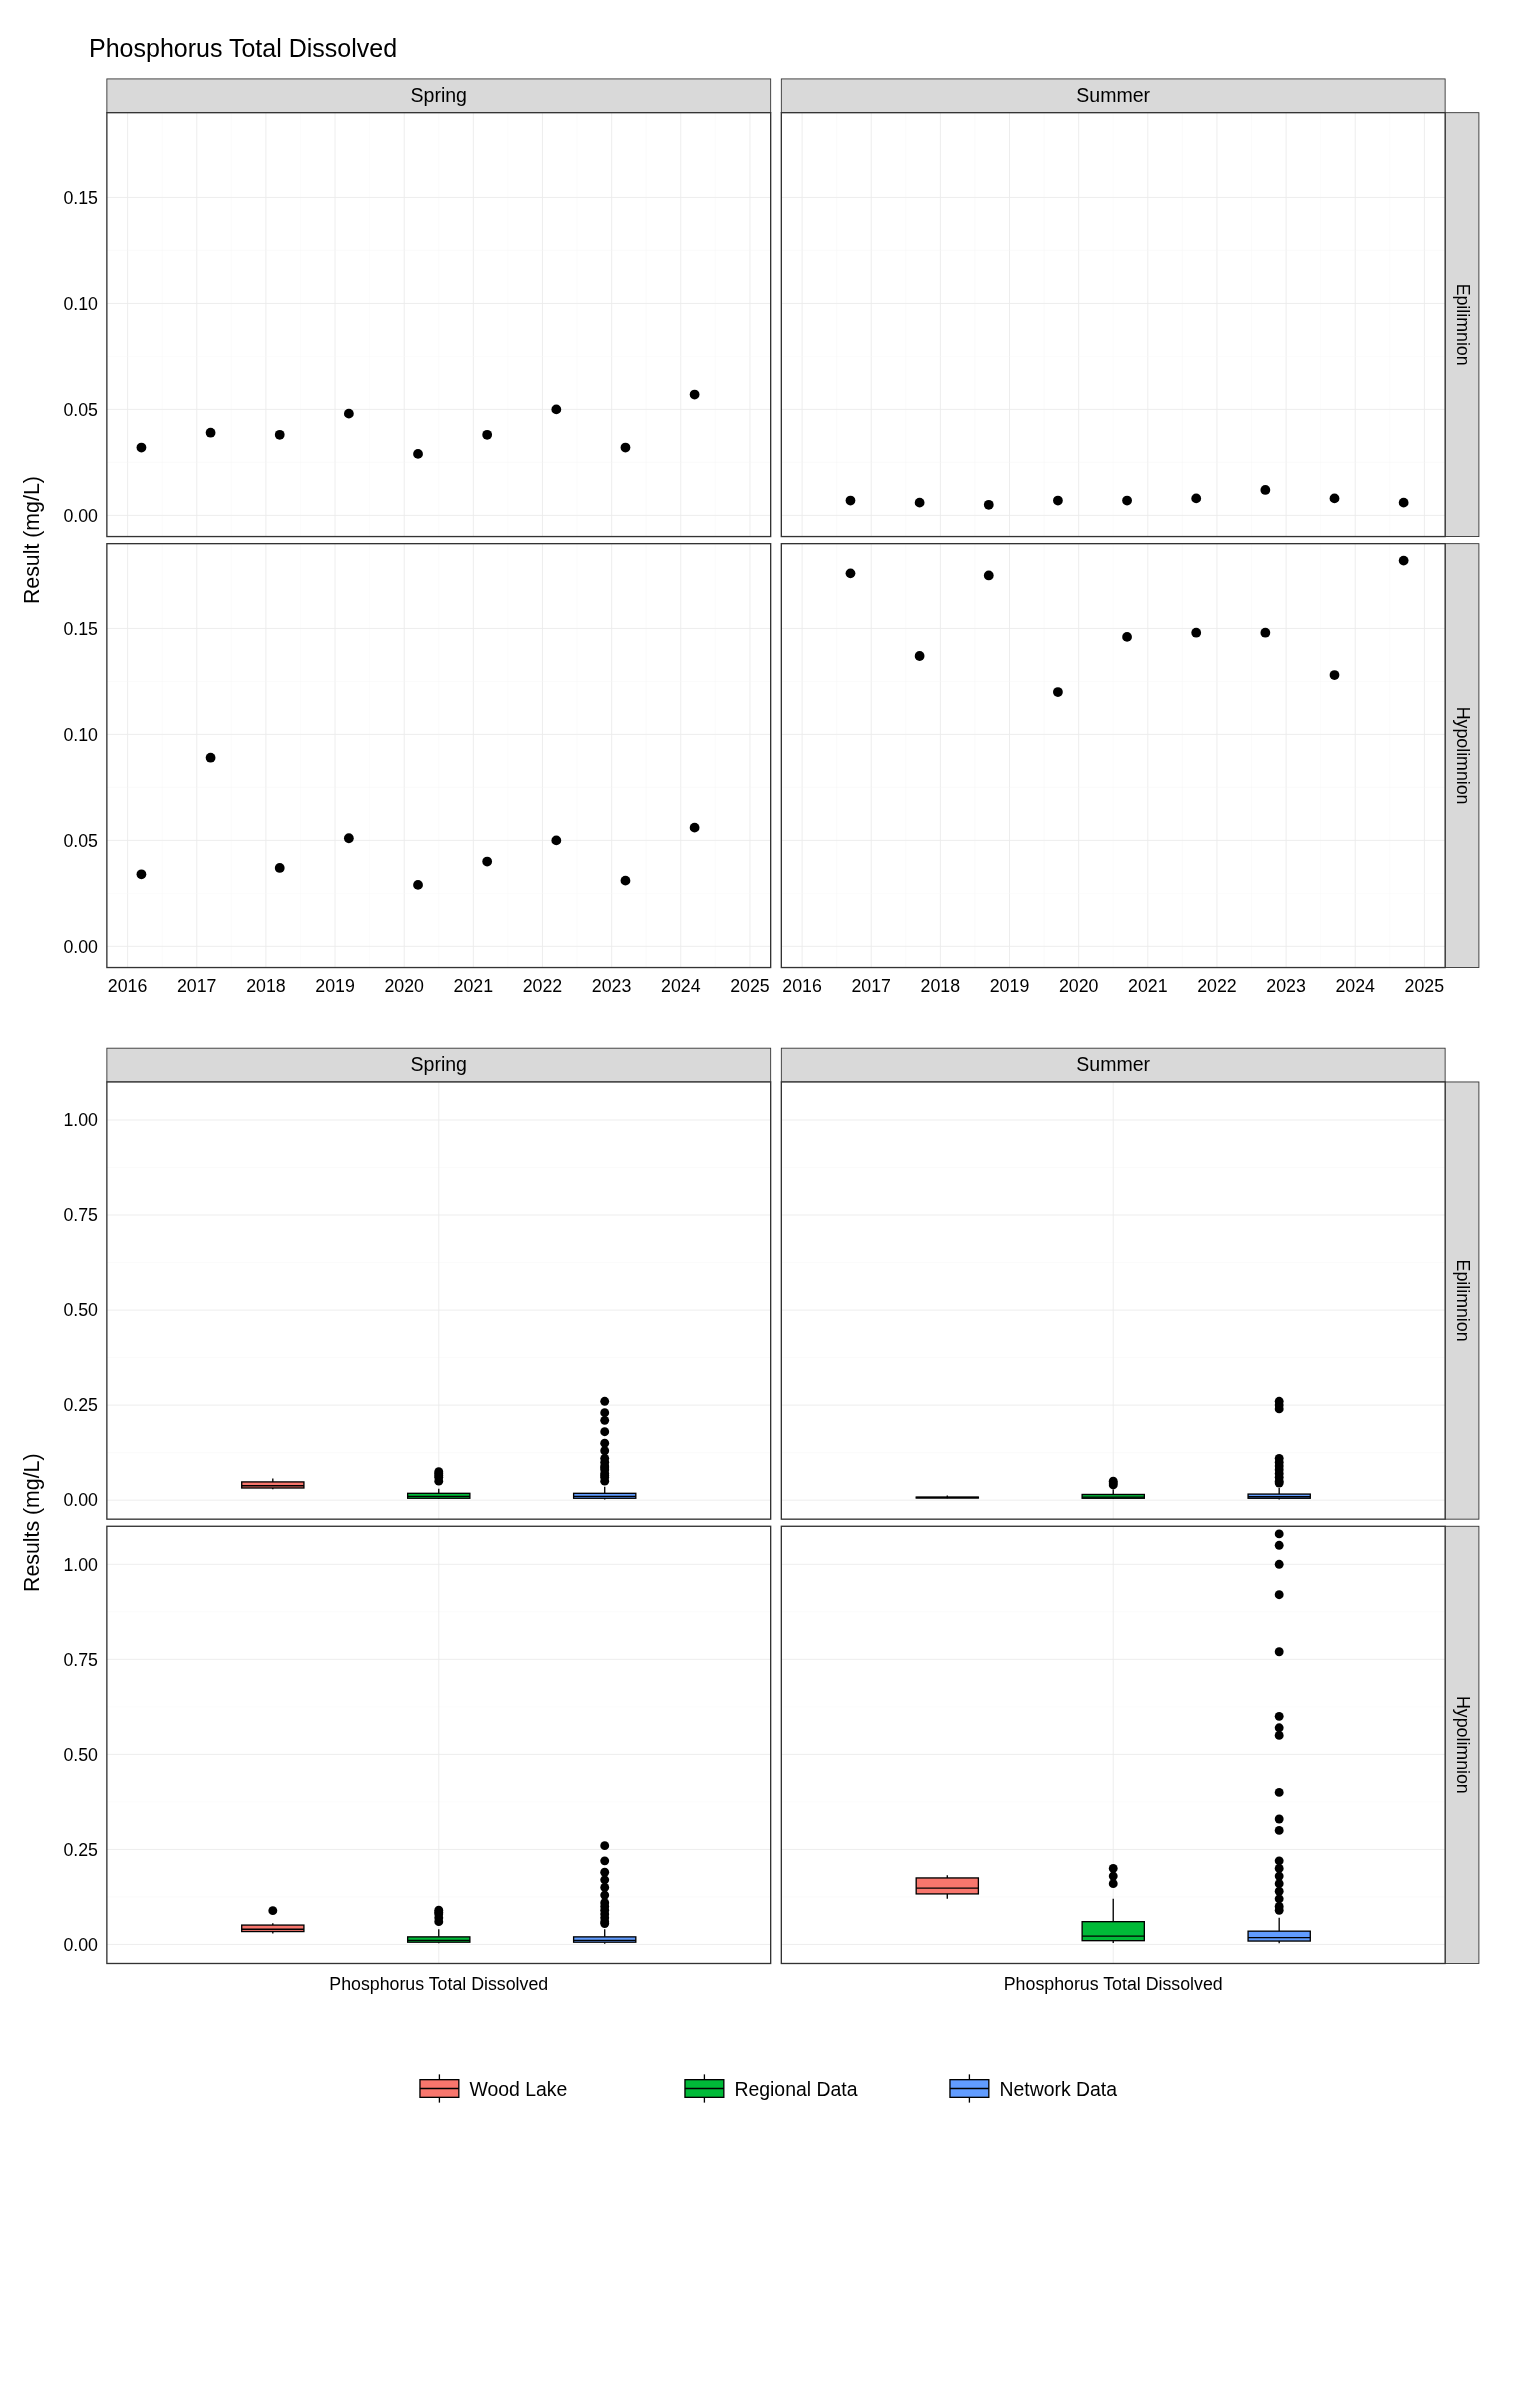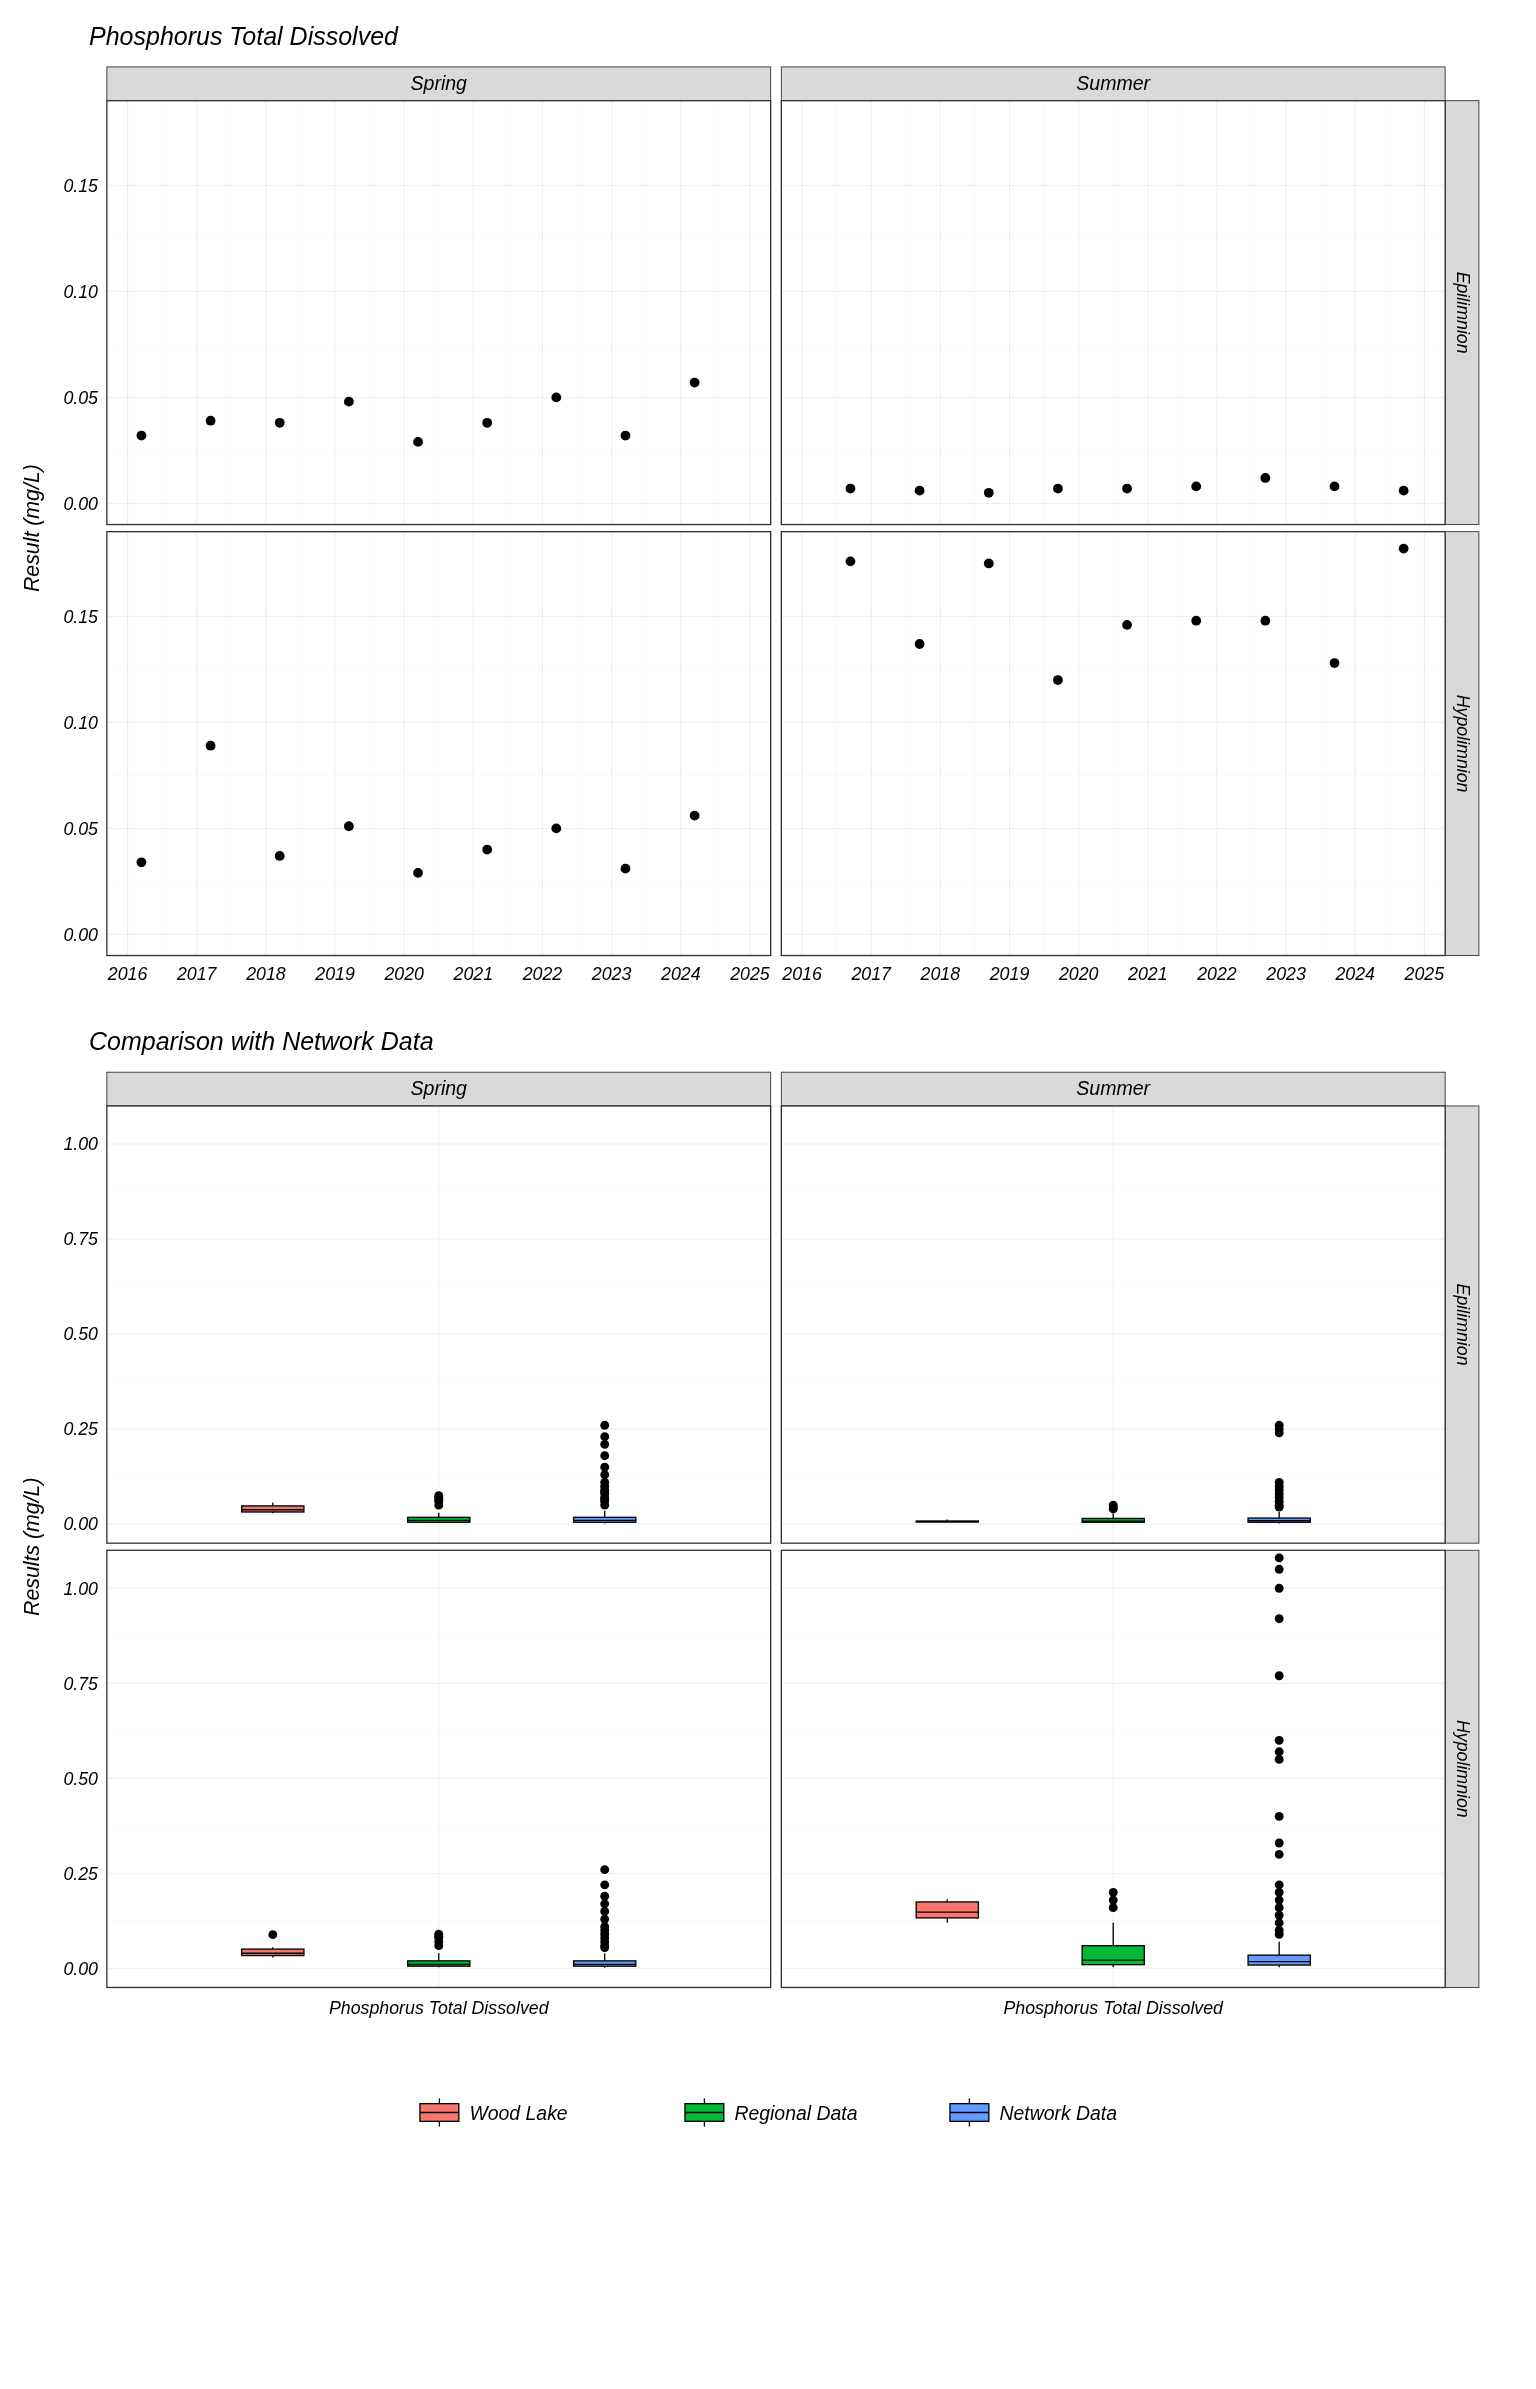--- a/index.html
+++ b/index.html
@@ -4,22 +4,21 @@
 <style>
   body {
     margin: 0;
     padding: 18px;
     font-family: Arial, sans-serif;
     background: white;
     color: black;
   }
   .chart-container {
     width: 1500px;
-    margin: 4px auto;
-    font-style: italic;
+    margin: 16px auto;
   }
   .chart-title {
     font-size: 25px;
     margin: 0 0 7.1px 71px;
   }
   svg { display: block; }
   .facet-strip {
     fill: #d9d9d9;
     stroke: #333;
     stroke-width: 1;
@@ -242,21 +241,20 @@
         <text x="412.40625000000034" y="505" class="axis-text" text-anchor="middle">2021</text>
         <text x="490.2187500000011" y="505" class="axis-text" text-anchor="middle">2022</text>
         <text x="568.0312500000019" y="505" class="axis-text" text-anchor="middle">2023</text>
         <text x="645.8437500000026" y="505" class="axis-text" text-anchor="middle">2024</text>
         <text x="723.6562500000033" y="505" class="axis-text" text-anchor="middle">2025</text>
       </g>
     </svg>
 
   <div style="height:27px"></div>
 
-  <div class="chart-title">Comparison with Network Data</div>
   <svg id="chart2" width="1500" height="987" viewBox="0 0 1688 1110">
       <text x="24" y="544" class="axis-title" transform="rotate(-90 24 544)">Results (mg/L)</text>
       <rect x="100" y="10" width="747" height="38" class="facet-strip"></rect>
       <text x="473.5" y="30" class="facet-text">Spring</text>
       <rect x="859" y="10" width="747" height="38" class="facet-strip"></rect>
       <text x="1232.5" y="30" class="facet-text">Summer</text>
       <rect x="1606" y="48" width="38" height="492" class="facet-strip"></rect>
       <text x="1625" y="294" class="facet-text-v" transform="rotate(90 1625 294)">Epilimnion</text>
       <rect x="1606" y="548" width="38" height="492" class="facet-strip"></rect>
       <text x="1625" y="794" class="facet-text-v" transform="rotate(90 1625 794)">Hypolimnion</text>

